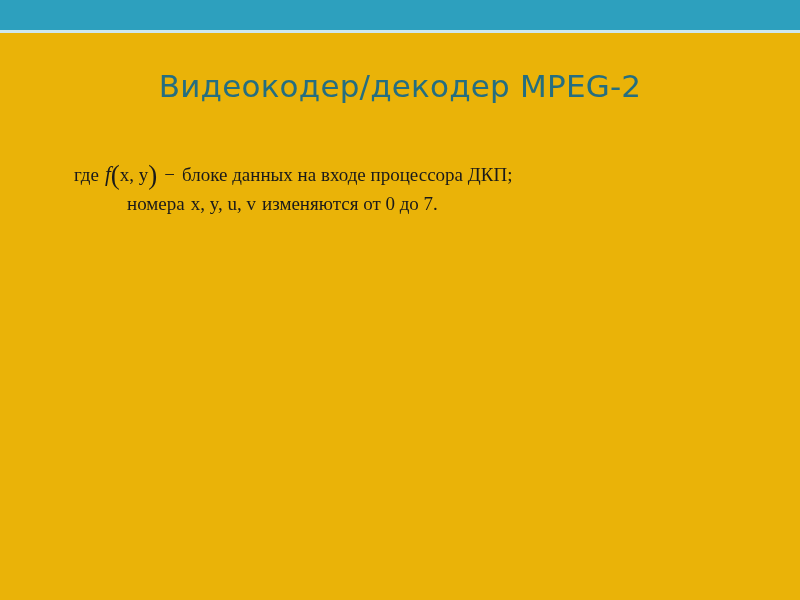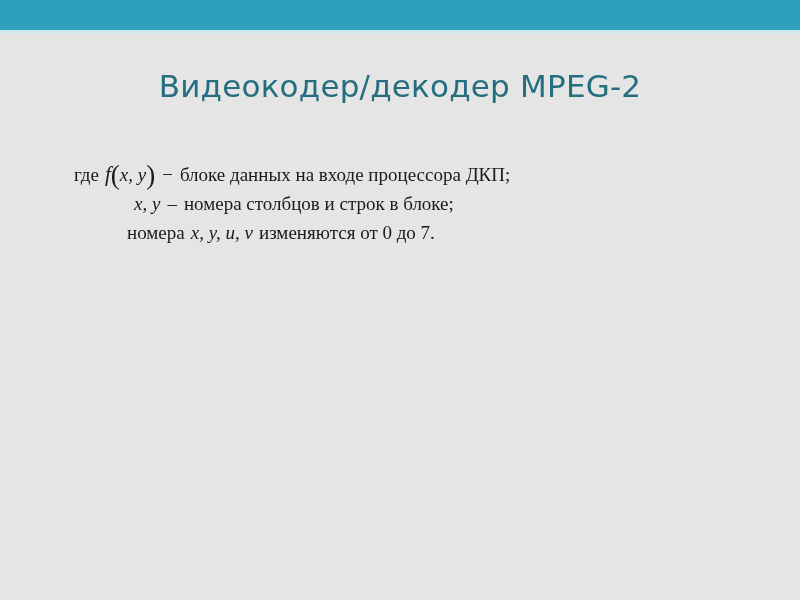--- a/index.html
+++ b/index.html
@@ -9,21 +9,21 @@
   }
 
   body {
     font-family: "Liberation Sans", sans-serif;
   }
 
   #slide {
     position: relative;
     width: 800px;
     height: 600px;
-    background: #e5e5e5;
+    background: #eab308;
     overflow: hidden;
   }
 
   
   #top-band {
     position: absolute;
     left: 0;
     top: 0;
     width: 800px;
     height: 30px;
@@ -71,21 +71,20 @@
     height: 29px;
   }
 
   .legend-line.indent-1 { padding-left: 0px; }
   .legend-line.indent-2 { padding-left: 60px; }
   .legend-line.indent-3 { padding-left: 53px; }
 
   
   .mi {
     font-family: "Liberation Serif", "DejaVu Serif", serif;
-    font-style: italic;
   }
 
   .fn {
     font-family: "Liberation Serif", "DejaVu Serif", serif;
     font-style: italic;
     font-size: 21px;
   }
 
   .paren {
     font-family: "Liberation Serif", "DejaVu Serif", serif;
@@ -108,23 +107,20 @@
   <div id="top-band-underline"></div>
 
   <div id="slide-title">Видеокодер/декодер MPEG-2</div>
 
   <div id="legend-block">
 
     <div class="legend-line indent-1">
       <span>где</span><span class="sp"></span><span class="fn">f</span><span class="paren">(</span><span class="mi">x, y</span><span class="paren">)</span><span class="sp"></span><span class="dash">−</span><span class="sp"></span><span>блоке данных на входе  процессора ДКП;</span>
     </div>
 
-    <div class="legend-line indent-2">
-      <span class="mi">x, y</span><span class="sp"></span><span class="dash">–</span><span class="sp"></span><span>номера столбцов и строк в блоке;</span>
-    </div>
 
 
 
     <div class="legend-line indent-3">
       <span>номера</span><span class="sp"></span><span class="mi">x, y, u, v</span><span class="sp"></span><span>изменяются от 0 до 7.</span>
     </div>
 
   </div>
 
 </div>

